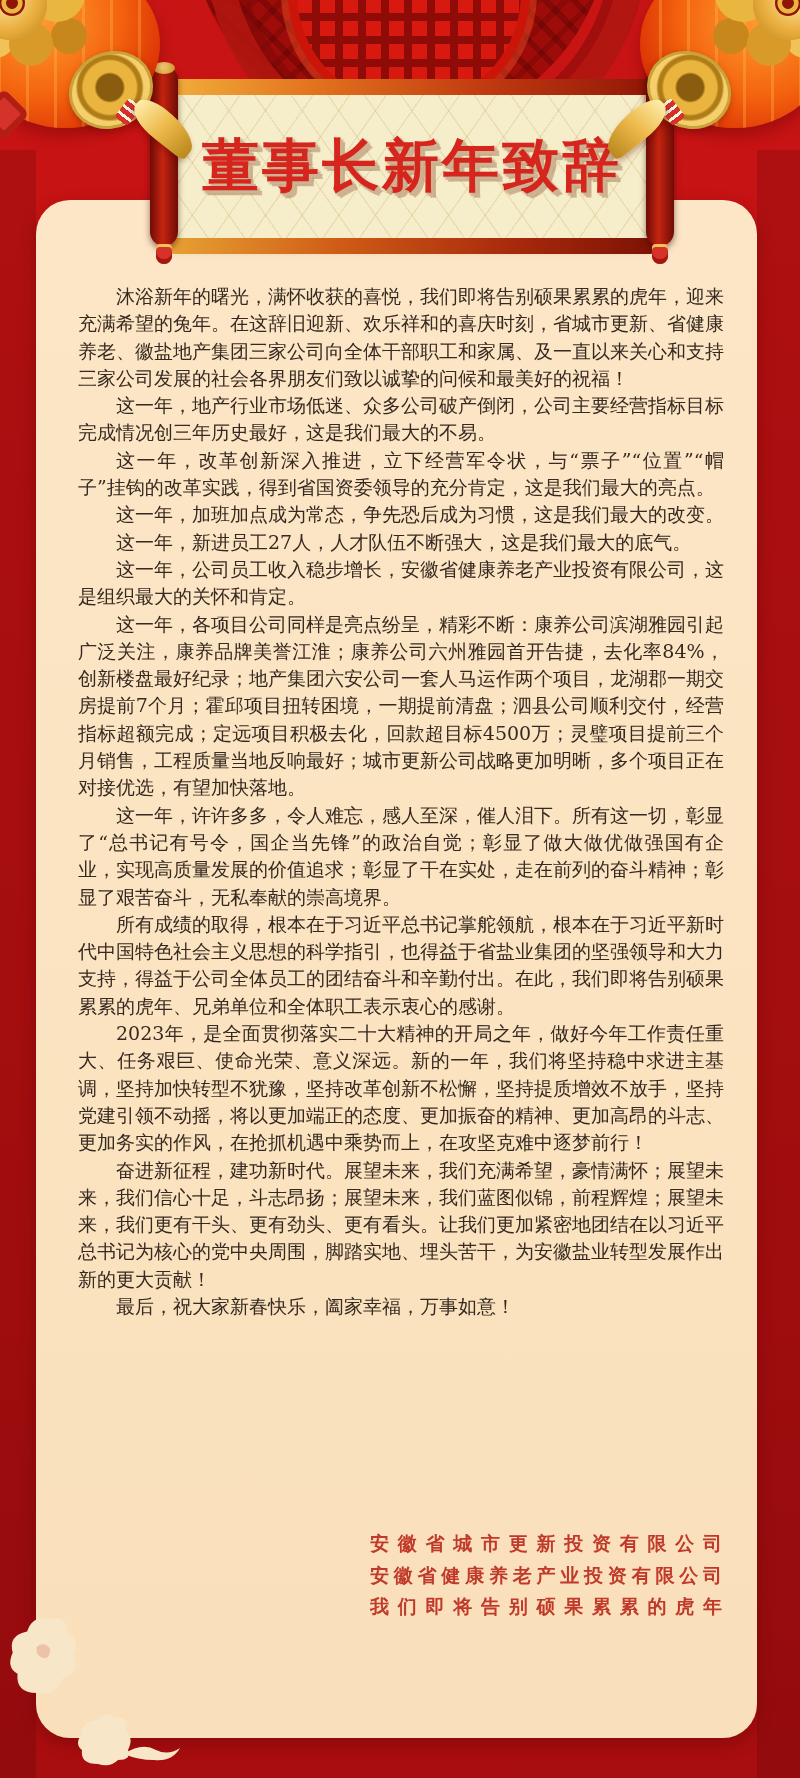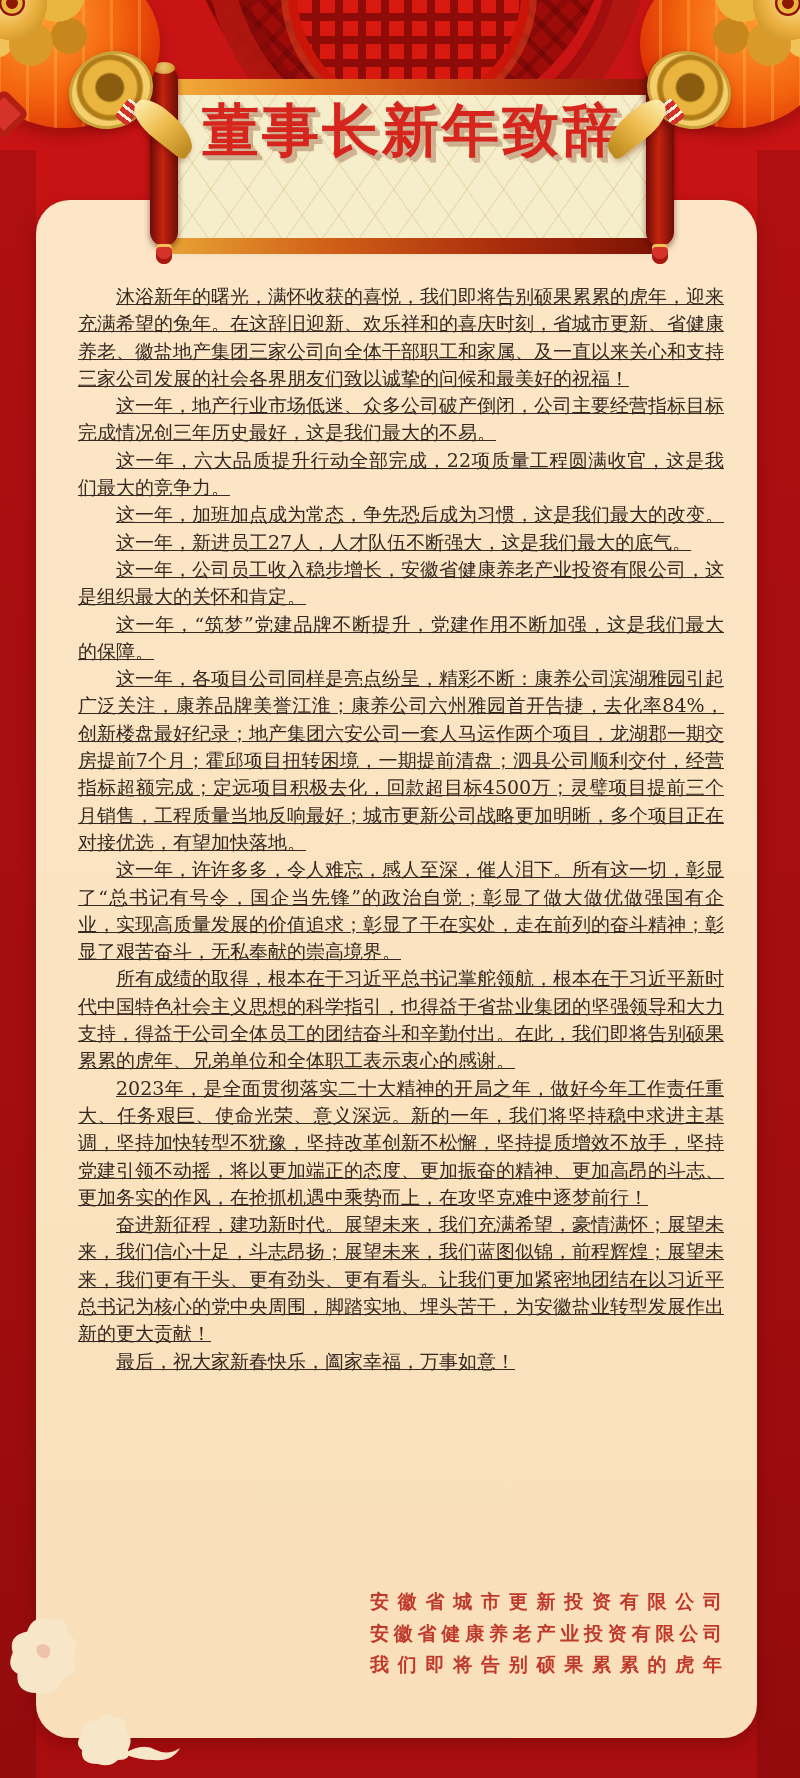--- a/index.html
+++ b/index.html
@@ -23,36 +23,36 @@
   .edge-shade-left{position:absolute;left:0;top:150px;bottom:0;width:36px;background:rgba(0,0,0,.12);}
   .edge-shade-right{position:absolute;right:0;top:150px;bottom:0;width:43px;background:rgba(0,0,0,.12);}
 
   
   .card{position:absolute;left:36px;top:200px;width:721px;height:1538px;border-radius:34px;
     background:linear-gradient(180deg,#fce6c6 0%,#fbe3c0 60%,#f9dfba 100%);
     box-shadow:0 6px 16px rgba(80,5,5,.35);}
 
   
   .letter{position:absolute;left:78px;top:283px;width:646px;color:#362921;
-    font-size:19px;line-height:27.3px;text-align:justify;text-decoration:underline;}
+    font-size:19px;line-height:27.3px;text-align:justify;}
   .letter p{margin:0;text-indent:2em;}
 
   
-  .sign{position:absolute;left:370px;top:1586px;width:352px;color:#c03a2c;
+  .sign{position:absolute;left:370px;top:1528px;width:352px;color:#c03a2c;
     font-size:19px;line-height:31.5px;font-weight:bold;
     font-family:"DejaVu Sans","Liberation Sans",sans-serif;}
   .sign p{margin:0;text-align:justify;text-align-last:justify;}
 
   
   .scroll-paper{position:absolute;left:172px;top:93px;width:480px;height:147px;
     background-color:#f6eeca;
     background-image:repeating-linear-gradient(55deg,rgba(170,140,60,.16) 0 1.5px,transparent 1.5px 30px),
                      repeating-linear-gradient(-55deg,rgba(170,140,60,.16) 0 1.5px,transparent 1.5px 30px);
     box-shadow:0 5px 12px rgba(90,10,5,.45);
-    display:flex;align-items:flex-start;justify-content:center;}
+    display:flex;align-items:center;justify-content:center;}
   .scroll-bar{position:absolute;left:166px;width:492px;height:16px;border-radius:8px;
     background:linear-gradient(90deg,#f2b03c,#e2731d 30%,#c03a10 65%,#8f1606);}
   .scroll-bar.top{top:79px;}
   .scroll-bar.bottom{top:238px;background:linear-gradient(90deg,#e8a334,#cf5c16 35%,#a82a0c 70%,#7c1204);}
   .rod{position:absolute;top:66px;width:28px;height:180px;border-radius:14px;
     background:linear-gradient(90deg,#6e0c06,#c62410 45%,#6e0c06);
     box-shadow:0 3px 6px rgba(60,5,2,.5);}
   .rod.left{left:150px;} .rod.right{left:646px;}
   .rod::before{content:"";position:absolute;top:-4px;left:3px;width:22px;height:12px;border-radius:50%;
     background:radial-gradient(circle at 40% 40%,#ffd97e,#c78f1f);}
@@ -106,25 +106,24 @@
   <div class="emblem-ring"></div>
   <div class="emblem-disc"></div>
   <div class="edge-shade-left"></div>
   <div class="edge-shade-right"></div>
 
   <div class="card"></div>
 
   <div class="letter">
       <p>沐浴新年的曙光，满怀收获的喜悦，我们即将告别硕果累累的虎年，迎来充满希望的兔年。在这辞旧迎新、欢乐祥和的喜庆时刻，省城市更新、省健康养老、徽盐地产集团三家公司向全体干部职工和家属、及一直以来关心和支持三家公司发展的社会各界朋友们致以诚挚的问候和最美好的祝福！</p>
       <p>这一年，地产行业市场低迷、众多公司破产倒闭，公司主要经营指标目标完成情况创三年历史最好，这是我们最大的不易。</p>
-      <p>这一年，六大品质提升行动全部完成，22项质量工程圆满收官，这是我们最大的竞争力。</p>
+      <p>这一年，改革创新深入推进，立下经营军令状，与“票子”“位置”“帽子”挂钩的改革实践，得到省国资委领导的充分肯定，这是我们最大的亮点。</p>
       <p>这一年，加班加点成为常态，争先恐后成为习惯，这是我们最大的改变。</p>
       <p>这一年，新进员工27人，人才队伍不断强大，这是我们最大的底气。</p>
       <p>这一年，公司员工收入稳步增长，安徽省健康养老产业投资有限公司，这是组织最大的关怀和肯定。</p>
-      <p>这一年，“筑梦”党建品牌不断提升，党建作用不断加强，这是我们最大的保障。</p>
       <p>这一年，各项目公司同样是亮点纷呈，精彩不断：康养公司滨湖雅园引起广泛关注，康养品牌美誉江淮；康养公司六州雅园首开告捷，去化率84%，创新楼盘最好纪录；地产集团六安公司一套人马运作两个项目，龙湖郡一期交房提前7个月；霍邱项目扭转困境，一期提前清盘；泗县公司顺利交付，经营指标超额完成；定远项目积极去化，回款超目标4500万；灵璧项目提前三个月销售，工程质量当地反响最好；城市更新公司战略更加明晰，多个项目正在对接优选，有望加快落地。</p>
       <p>这一年，许许多多，令人难忘，感人至深，催人泪下。所有这一切，彰显了“总书记有号令，国企当先锋”的政治自觉；彰显了做大做优做强国有企业，实现高质量发展的价值追求；彰显了干在实处，走在前列的奋斗精神；彰显了艰苦奋斗，无私奉献的崇高境界。</p>
       <p>所有成绩的取得，根本在于习近平总书记掌舵领航，根本在于习近平新时代中国特色社会主义思想的科学指引，也得益于省盐业集团的坚强领导和大力支持，得益于公司全体员工的团结奋斗和辛勤付出。在此，我们即将告别硕果累累的虎年、兄弟单位和全体职工表示衷心的感谢。</p>
       <p>2023年，是全面贯彻落实二十大精神的开局之年，做好今年工作责任重大、任务艰巨、使命光荣、意义深远。新的一年，我们将坚持稳中求进主基调，坚持加快转型不犹豫，坚持改革创新不松懈，坚持提质增效不放手，坚持党建引领不动摇，将以更加端正的态度、更加振奋的精神、更加高昂的斗志、更加务实的作风，在抢抓机遇中乘势而上，在攻坚克难中逐梦前行！</p>
       <p>奋进新征程，建功新时代。展望未来，我们充满希望，豪情满怀；展望未来，我们信心十足，斗志昂扬；展望未来，我们蓝图似锦，前程辉煌；展望未来，我们更有干头、更有劲头、更有看头。让我们更加紧密地团结在以习近平总书记为核心的党中央周围，脚踏实地、埋头苦干，为安徽盐业转型发展作出新的更大贡献！</p>
       <p>最后，祝大家新春快乐，阖家幸福，万事如意！</p>
     </div>
 
   <div class="sign">
       <p>安徽省城市更新投资有限公司</p>

